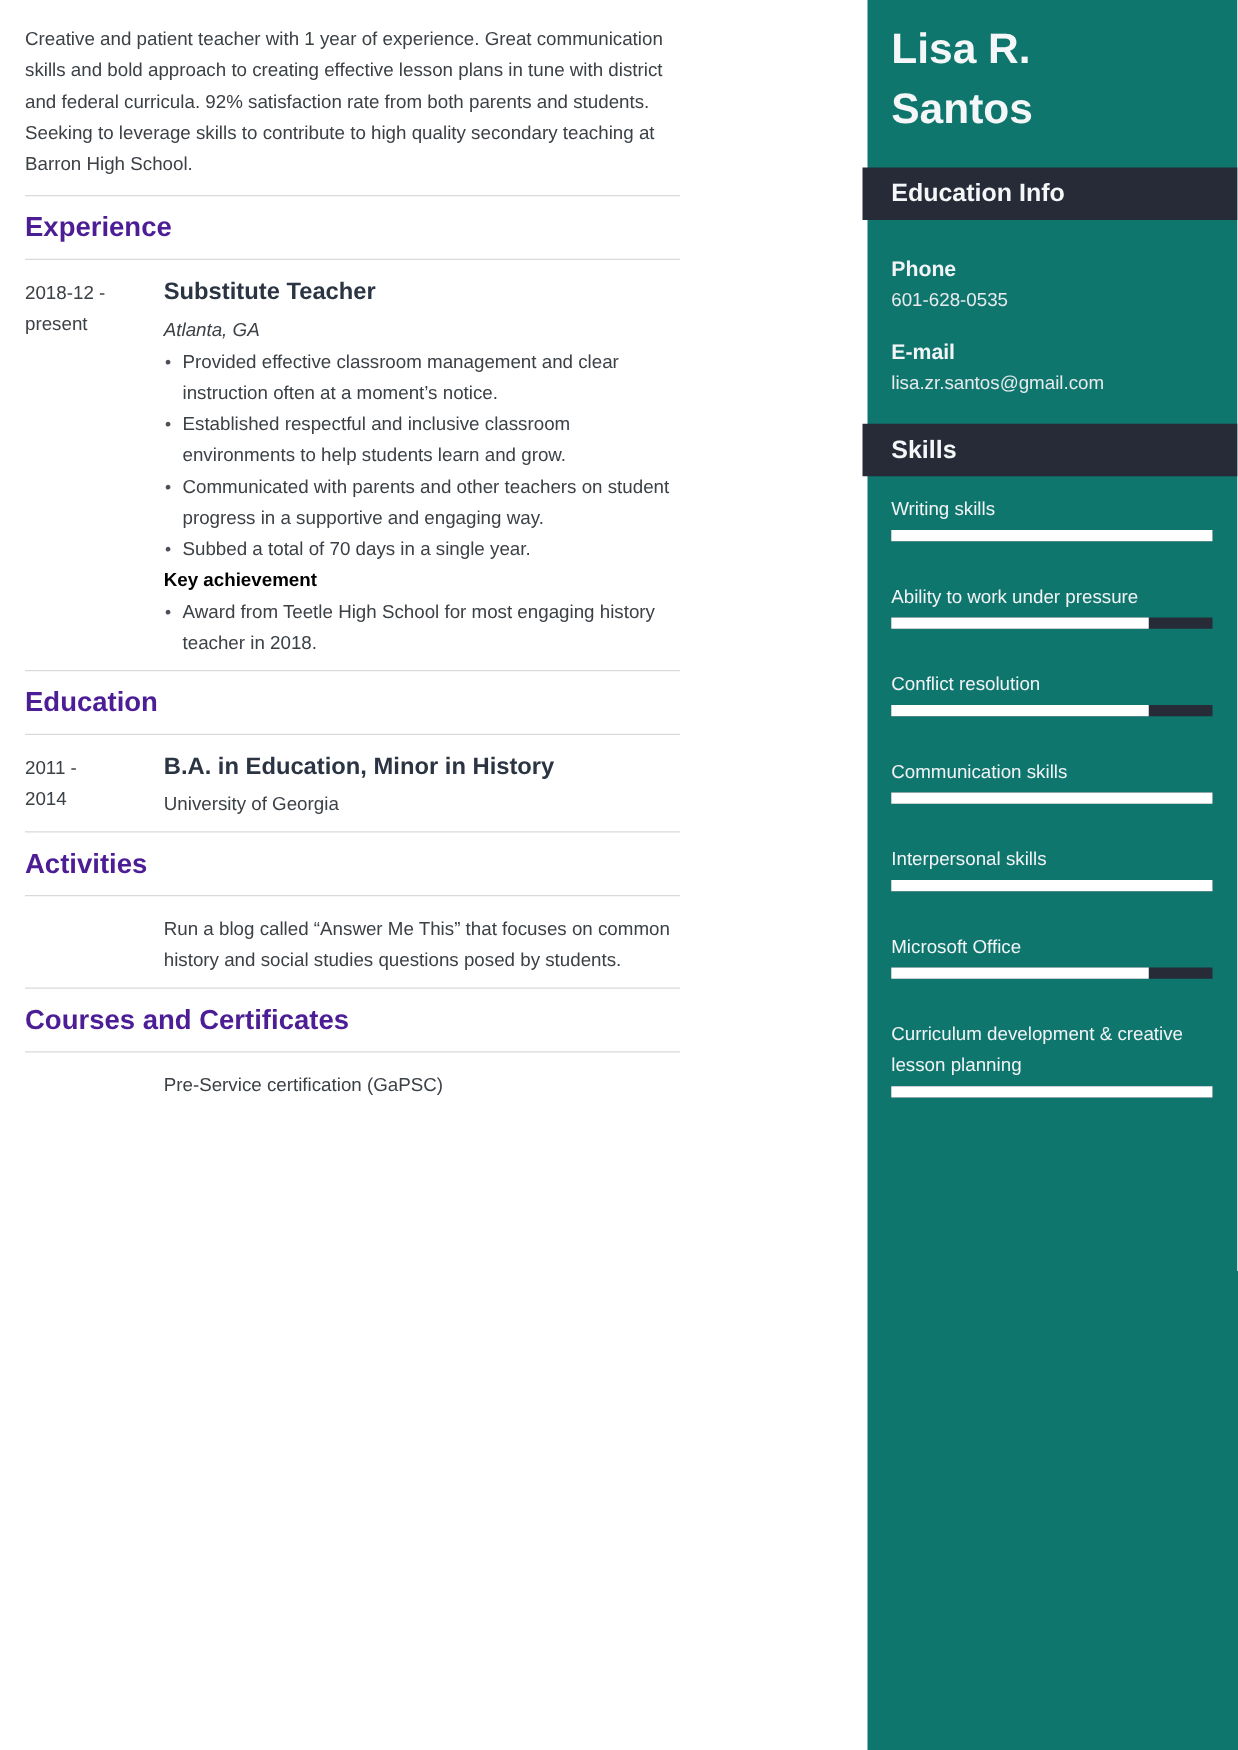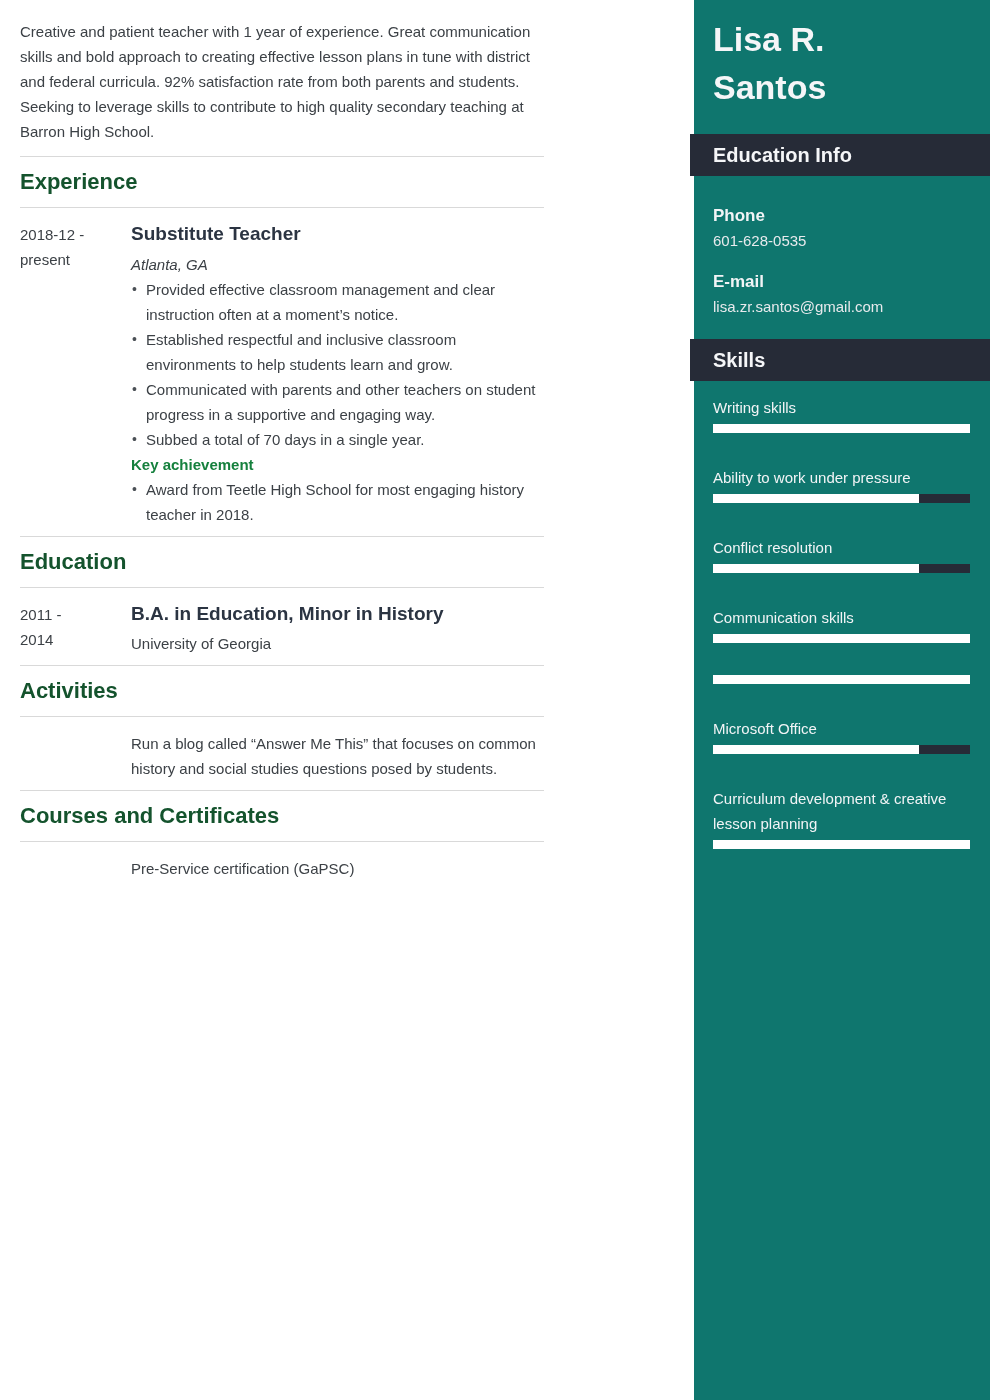--- a/index.html
+++ b/index.html
@@ -21,21 +21,21 @@
   .summary {
     margin: 0 0 12px 0;
     font-size: 15px; line-height: 25px; color: #3c4146;
   }
   hr.rule {
     border: none; border-top: 1px solid #d9d9d9;
     margin: 0; height: 0;
   }
   h2.sec-heading {
     margin: 12px 0; font-size: 22px; line-height: 26px;
-    font-weight: 700; color: #14532d;
+    font-weight: 700; color: #4c1d95;
   }
   .entry { display: flex; padding: 14px 0 9px 0; }
   .date-col {
     width: 111px; flex: 0 0 111px;
     font-size: 15px; line-height: 25px; color: #3c4146;
   }
   .content-col { flex: 1; min-width: 0; }
   h3.role {
     margin: 0 0 6px 0; font-size: 19px; line-height: 24px;
     font-weight: 700; color: #2b3442;
@@ -49,21 +49,21 @@
     position: relative; padding-left: 15px;
     font-size: 15px; line-height: 25px; color: #3c4146;
   }
   ul.bullets li::before {
     content: "\2022";
     position: absolute; left: 1px; top: 0;
     color: #4b5056; font-size: 14px; line-height: 25px;
   }
   .key-label {
     margin: 0; font-weight: 700;
-    font-size: 15px; line-height: 25px; color: #15803d;
+    font-size: 15px; line-height: 25px; color: #000000;
   }
   .degree {
     margin: 0 0 5px 0; font-size: 19px; line-height: 24px;
     font-weight: 700; color: #2b3442;
   }
   .school, .plain-text {
     margin: 0; font-size: 15px; line-height: 25px; color: #3c4146;
   }
 
   
@@ -224,20 +224,21 @@
             <div class="skill-fill" style="width: 80%;"></div>
           </div>
         </div>
         <div class="skill">
           <div class="skill-label">Communication skills</div>
           <div class="skill-track">
             <div class="skill-fill" style="width: 100%;"></div>
           </div>
         </div>
         <div class="skill">
+          <div class="skill-label">Interpersonal skills</div>
           <div class="skill-track">
             <div class="skill-fill" style="width: 100%;"></div>
           </div>
         </div>
         <div class="skill">
           <div class="skill-label">Microsoft Office</div>
           <div class="skill-track">
             <div class="skill-fill" style="width: 80%;"></div>
           </div>
         </div>

